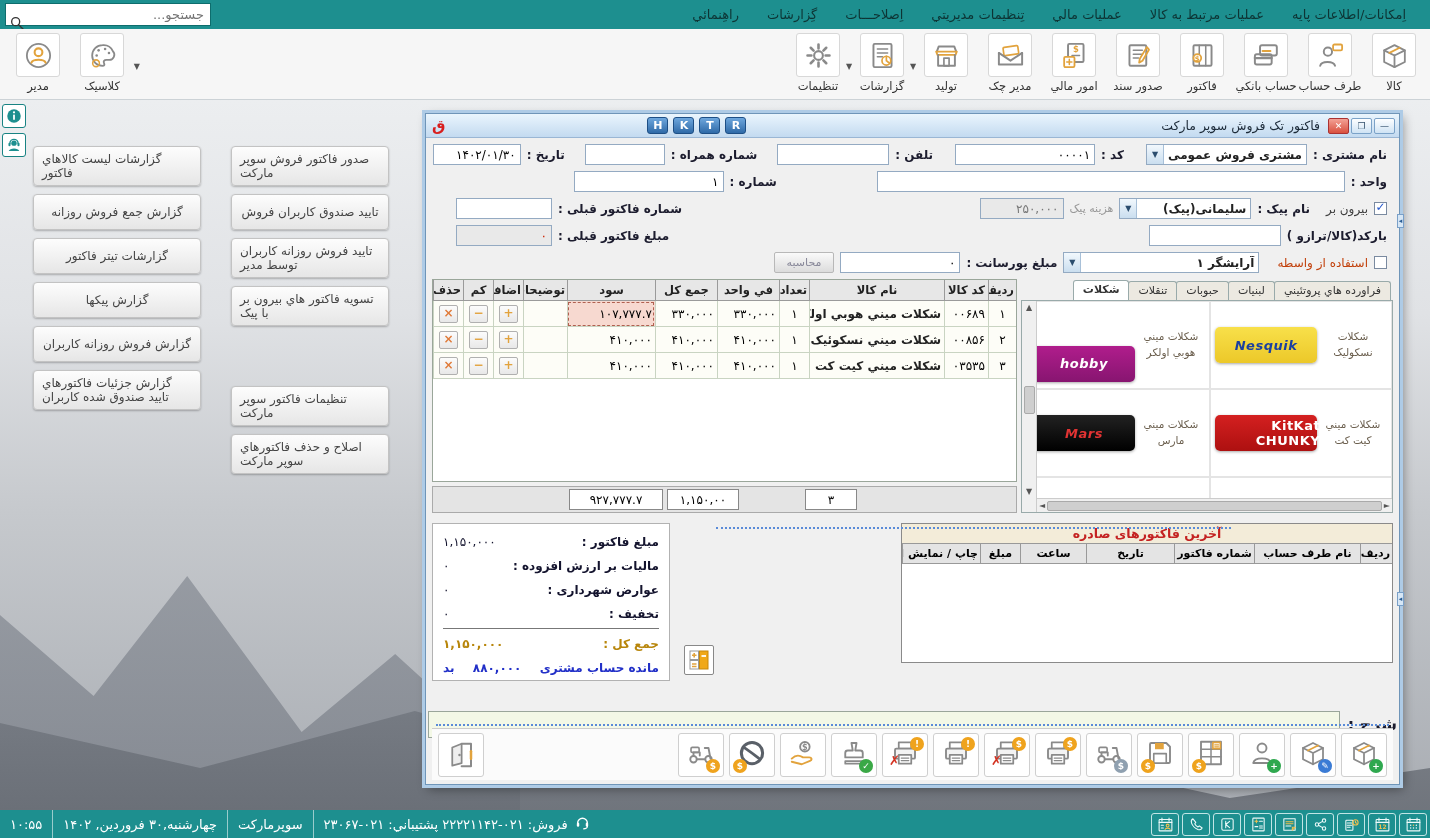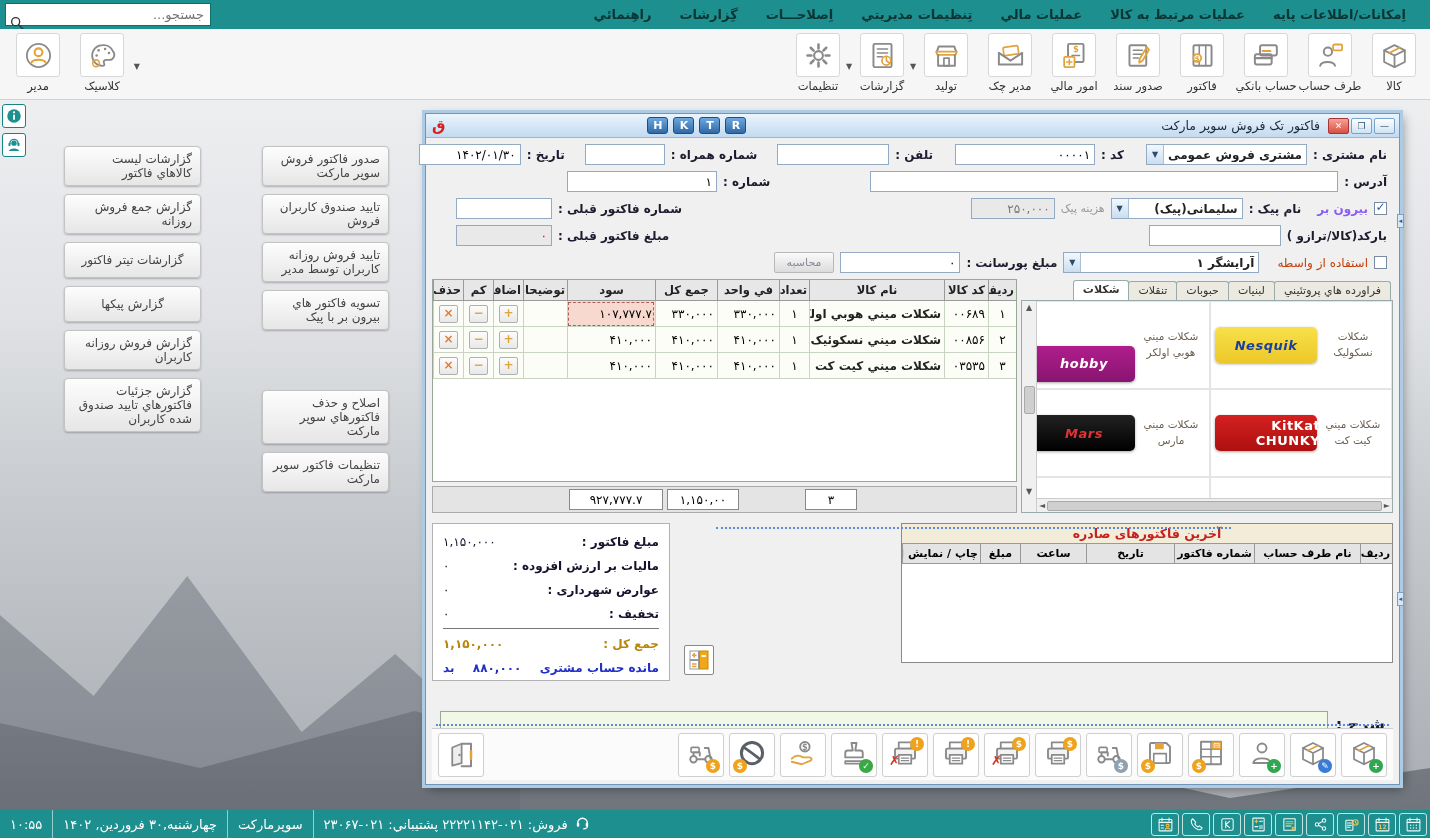--- a/index.html
+++ b/index.html
@@ -5,21 +5,21 @@
   * { box-sizing: border-box; margin: 0; padding: 0; font-family: "DejaVu Sans", sans-serif; }
   html,body { width:1430px; height:838px; overflow:hidden; }
   body { position:relative; background:#a9adb3; }
 
   
   .menubar { position:absolute; top:0; left:0; right:0; height:29px; background:#1d8f8f; }
   .search-wrap { position:absolute; left:5px; top:3px; width:206px; height:23px; background:#fff; border:1px solid #0e6d6d; display:flex; align-items:center; direction:rtl; }
   .search-wrap svg { width:16px; height:16px; position:absolute; left:3px; }
   .search-input { width:100%; height:100%; border:0; outline:0; direction:rtl; font-size:13px; padding:0 6px 0 24px; background:transparent; }
   .menu-items { position:absolute; right:10px; top:0; height:29px; display:flex; direction:rtl; align-items:center; }
-  .menu-item { padding:0 14px; font-size:13px; color:#0d3434; font-weight:700; cursor:default; white-space:nowrap; }
+  .menu-item { padding:0 14px; font-size:13px; color:#0d3434; font-weight:400; cursor:default; white-space:nowrap; }
 
   
   .toolbar { position:absolute; top:29px; left:0; right:0; height:71px; background:#f6f6f6; border-bottom:1px solid #ccd2d6; }
   .tb-group { position:absolute; top:4px; display:flex; align-items:flex-start; }
   .tb-right { right:4px; direction:rtl; }
   .tb-left  { left:6px; direction:ltr; }
   .tb-item { width:64px; display:flex; flex-direction:column; align-items:center; position:relative; }
   .tb-icon { width:44px; height:44px; background:#fff; border:1px solid #d8d8d8; border-radius:3px; display:flex; align-items:center; justify-content:center; }
   .tb-icon svg { width:31px; height:31px; }
   .tb-label { margin-top:2px; font-size:11.5px; color:#333; white-space:nowrap; }
@@ -37,21 +37,21 @@
 
   .side-icons { position:absolute; left:2px; top:4px; display:flex; flex-direction:column; gap:5px; }
   .side-btn { width:24px; height:24px; background:#fff; border:1px solid #188383; border-radius:3px; display:flex; align-items:center; justify-content:center; }
   .side-btn svg { width:18px; height:18px; }
 
   
   .desk-btns { position:absolute; left:33px; top:46px; display:flex; gap:30px; }
   .desk-col { display:flex; flex-direction:column; gap:8px; }
   .col-l { width:168px; } .col-r { width:158px; }
   .desk-btn { min-height:36px; padding:5px 8px; background:linear-gradient(#fdfdfd,#e6e6e6); border:1px solid #c3c3c3; border-radius:4px;
-    box-shadow:0 1px 2px rgba(0,0,0,.25); font-size:12px; color:#444; display:flex; align-items:center; justify-content:center; text-align:right; direction:rtl; cursor:default;margin-left:31px; }
+    box-shadow:0 1px 2px rgba(0,0,0,.25); font-size:12px; color:#444; display:flex; align-items:center; justify-content:center; text-align:left; direction:rtl; cursor:default; }
   .gap-r { height:44px; }
 
   
   .window { position:absolute; left:425px; top:13px; width:975px; height:672px; background:#f0f0f0;
     border:1px solid #6f95b8; box-shadow:0 0 0 3px #aecbe6, 3px 4px 10px rgba(0,0,0,.4); }
   .titlebar { height:24px; background:linear-gradient(#eaf5fd,#c3daf0); border-bottom:1px solid #9ab6d4; display:flex; align-items:center; padding:0 4px; }
   .win-logo { color:#d81f1f; font-weight:bold; font-size:15px; margin:0 2px; }
   .hktr { display:flex; gap:5px; margin-left:200px; }
   .hktr-btn { width:21px; height:17px; background:linear-gradient(#6ea7dd,#2f6aa8); border:1px solid #1d4f86; border-radius:3px; color:#fff; font-size:11px; font-weight:bold; text-align:center; line-height:16px; }
   .title-text { margin-left:auto; font-size:12.5px; color:#1c2a38; direction:rtl; padding-left:8px; }
@@ -63,21 +63,21 @@
   .frow { display:flex; direction:rtl; align-items:center; padding:0 12px; margin-top:6px; gap:6px; font-size:12px; }
   .flabel { font-weight:bold; color:#1c1c2e; white-space:nowrap; }
   .finput { height:21px; border:1px solid #94aac2; background:#fff; font-size:12px; padding:0 4px; direction:rtl; }
   .num { direction:ltr; text-align:right; }
   .disabled { background:#e9e9e9; color:#777; }
   .combo { height:21px; border:1px solid #94aac2; background:#fff; display:flex; direction:rtl; align-items:center; font-size:12px; }
   .combo .ctext { flex:1; padding:0 4px; white-space:nowrap; overflow:hidden; font-weight:bold; color:#222; }
   .combo .dd { width:17px; height:100%; background:linear-gradient(#f2f8fd,#cadeef); border-right:1px solid #a8c0d8; color:#2b4d6e; font-size:8px; display:flex; align-items:center; justify-content:center; }
   .cb { width:13px; height:13px; border:1px solid #7a8aa0; background:#fff; display:inline-block; position:relative; flex:none; }
   .cb.checked::after { content:"✓"; position:absolute; left:0.5px; top:-3px; color:#2255cc; font-size:12px; font-weight:bold; }
-  .blue-lbl { color:#8b5cf6; font-weight:bold; }
+  .blue-lbl { color:#404040; font-weight:normal; }
   .sub-lbl { color:#999; font-size:11px; }
   .spacer { flex:1; }
   .calc-btn-sm { height:21px; padding:0 12px; font-size:11px; color:#889; background:linear-gradient(#fafafa,#dcdcdc); border:1px solid #b8b8b8; border-radius:2px; }
   .red-val { color:#cc2200; }
 
   
   .content { display:flex; direction:rtl; gap:4px; margin:6px 6px 0; height:234px; }
   .table-col { flex:1; display:flex; flex-direction:column; min-width:0; }
   .grid-wrap { flex:1; background:#fff; border:1px solid #9aa69a; display:flex; flex-direction:column; overflow:hidden; }
   .trow { display:grid; direction:rtl; grid-template-columns:28px 44px 1fr 30px 62px 62px 88px 44px 30px 30px 30px; }
@@ -127,21 +127,21 @@
   .srow.total { color:#b8860b; font-weight:bold; }
   .srow.balance { color:#2230c8; font-weight:bold; }
   .calc-btn { position:absolute; left:252px; top:122px; width:30px; height:30px; background:#fff; border:1px solid #888; border-radius:2px; display:flex; align-items:center; justify-content:center; }
   .calc-btn svg { width:24px; height:24px; }
 
   .dots { border-top:2px dotted #5a8bd8; position:absolute; height:0; }
   .dots1 { left:290px; right:168px; top:413px; }
   .dots2 { left:10px; right:10px; top:610px; }
 
   
-  .desc-row { display:flex; direction:rtl; align-items:center; gap:8px; margin:16px 14px 0; }
+  .desc-row { display:flex; direction:rtl; align-items:center; gap:8px; margin:16px 2px 0; }
   .desc-field { flex:1; height:27px; background:#f3f8e6; border:1px solid #9aa69a; }
 
   
   .btoolbar { position:absolute; left:6px; right:6px; bottom:4px; height:52px; background:#fbfbfb; border-top:1px solid #ccc; display:flex; align-items:center; justify-content:space-between; padding:0 6px; }
   .icon-row { display:flex; gap:5px; }
   .btn44 { width:46px; height:44px; background:#fff; border:1px solid #cfcfcf; border-radius:3px; position:relative; display:flex; align-items:center; justify-content:center; }
   .btn44 svg { width:30px; height:30px; }
   .badge { position:absolute; width:14px; height:14px; border-radius:50%; color:#fff; font-size:9px; font-weight:bold; line-height:14px; text-align:center; }
   .b-br{ right:3px; bottom:3px; } .b-tr{ right:3px; top:3px; } .b-bl{ left:3px; bottom:3px; }
   .xmark { position:absolute; left:6px; bottom:8px; color:#d43322; font-size:13px; font-weight:bold; }
@@ -351,22 +351,22 @@
         <div class="desk-btn">گزارش پیکها</div>
         <div class="desk-btn">گزارش فروش روزانه کاربران</div>
         <div class="desk-btn">گزارش جزئیات فاکتورهاي تایید صندوق شده کاربران</div>
       </div>
     <div class="desk-col col-r" id="desk-col-right">
         <div class="desk-btn">صدور فاکتور فروش سوپر مارکت</div>
         <div class="desk-btn">تایید صندوق کاربران فروش</div>
         <div class="desk-btn">تایید فروش روزانه کاربران توسط مدیر</div>
         <div class="desk-btn">تسویه فاکتور هاي بیرون بر با پیک</div>
         <div class="gap-r"></div>
+        <div class="desk-btn">تنظیمات فاکتور سوپر مارکت</div>
         <div class="desk-btn">اصلاح و حذف فاکتورهاي سوپر مارکت</div>
-        <div class="desk-btn">تنظیمات فاکتور سوپر مارکت</div>
       </div>
   </div>
 
   <div class="window">
     <div class="titlebar">
       <span class="win-logo">ق</span>
       <div class="hktr" id="hktr">
           <div class="hktr-btn">H</div>
           <div class="hktr-btn">K</div>
           <div class="hktr-btn">T</div>
@@ -386,25 +386,25 @@
         <span class="ctext">مشتری فروش عمومی</span>
         <span class="dd">▼</span>
       </div>
       <span class="flabel" style="margin-right:16px">کد :</span>
       <input class="finput num" style="width: 140px;" value="۰۰۰۰۱">
       <span class="flabel" style="margin-right:16px">تلفن :</span>
       <input class="finput" style="width: 112px;">
       <span class="flabel" style="margin-right:14px">شماره همراه :</span>
       <input class="finput" style="width: 80px;">
       <span class="flabel" style="margin-right:14px">تاریخ :</span>
-      <input class="finput num" style="width: 102px;" value="۱۴۰۲/۰۱/۳۰">
+      <input class="finput num" style="width: 88px;" value="۱۴۰۲/۰۱/۳۰">
     </div>
 
     <div class="frow">
-      <span class="flabel">آدرس :</span>
+      <span class="flabel">واحد :</span>
       <input class="finput" style="width: 468px;">
       <span class="flabel" style="margin-right:94px">شماره :</span>
       <input class="finput" style="width: 150px;" value="۱">
     </div>
 
     <div class="frow">
       <span class="cb checked"></span>
       <span class="blue-lbl">بیرون بر</span>
       <span class="flabel" style="margin-right:10px">نام پیک :</span>
       <div class="combo" style="width:132px">

